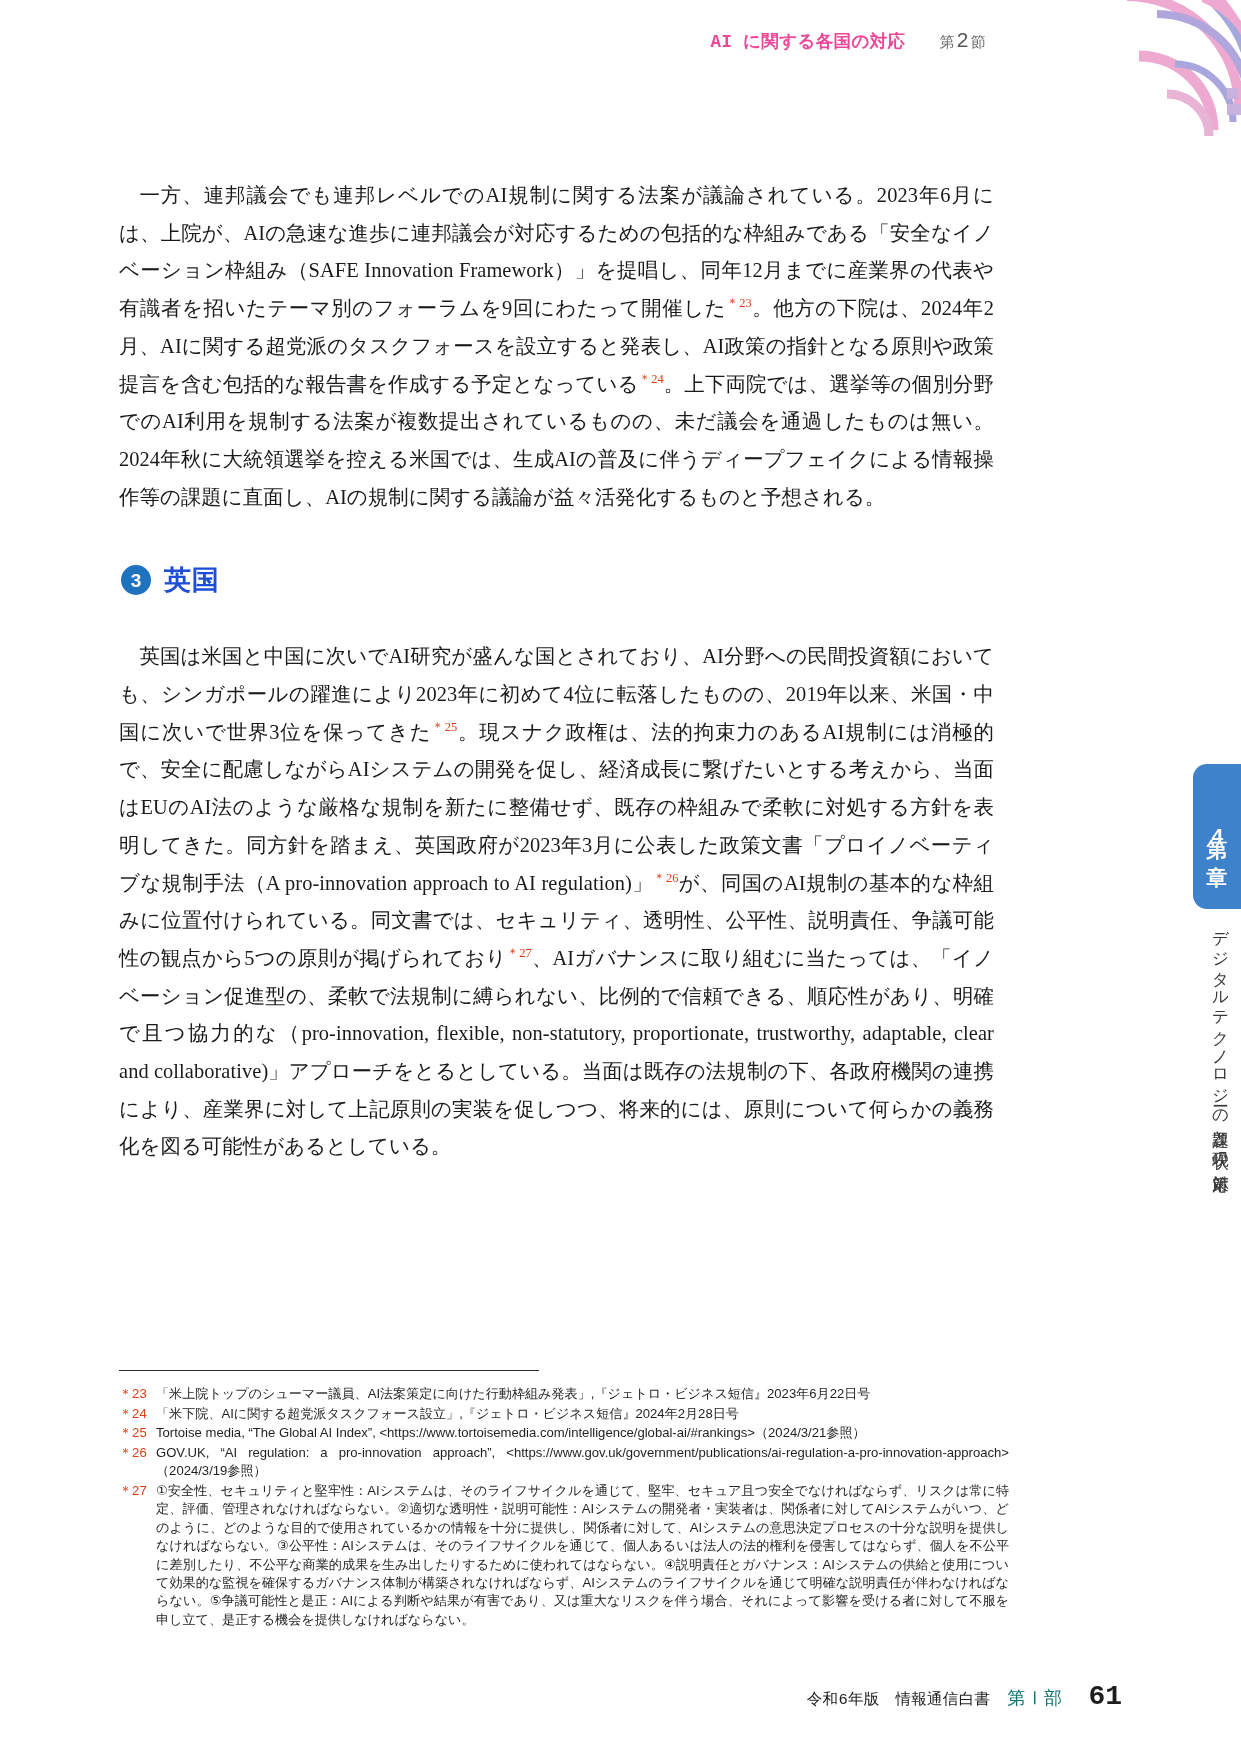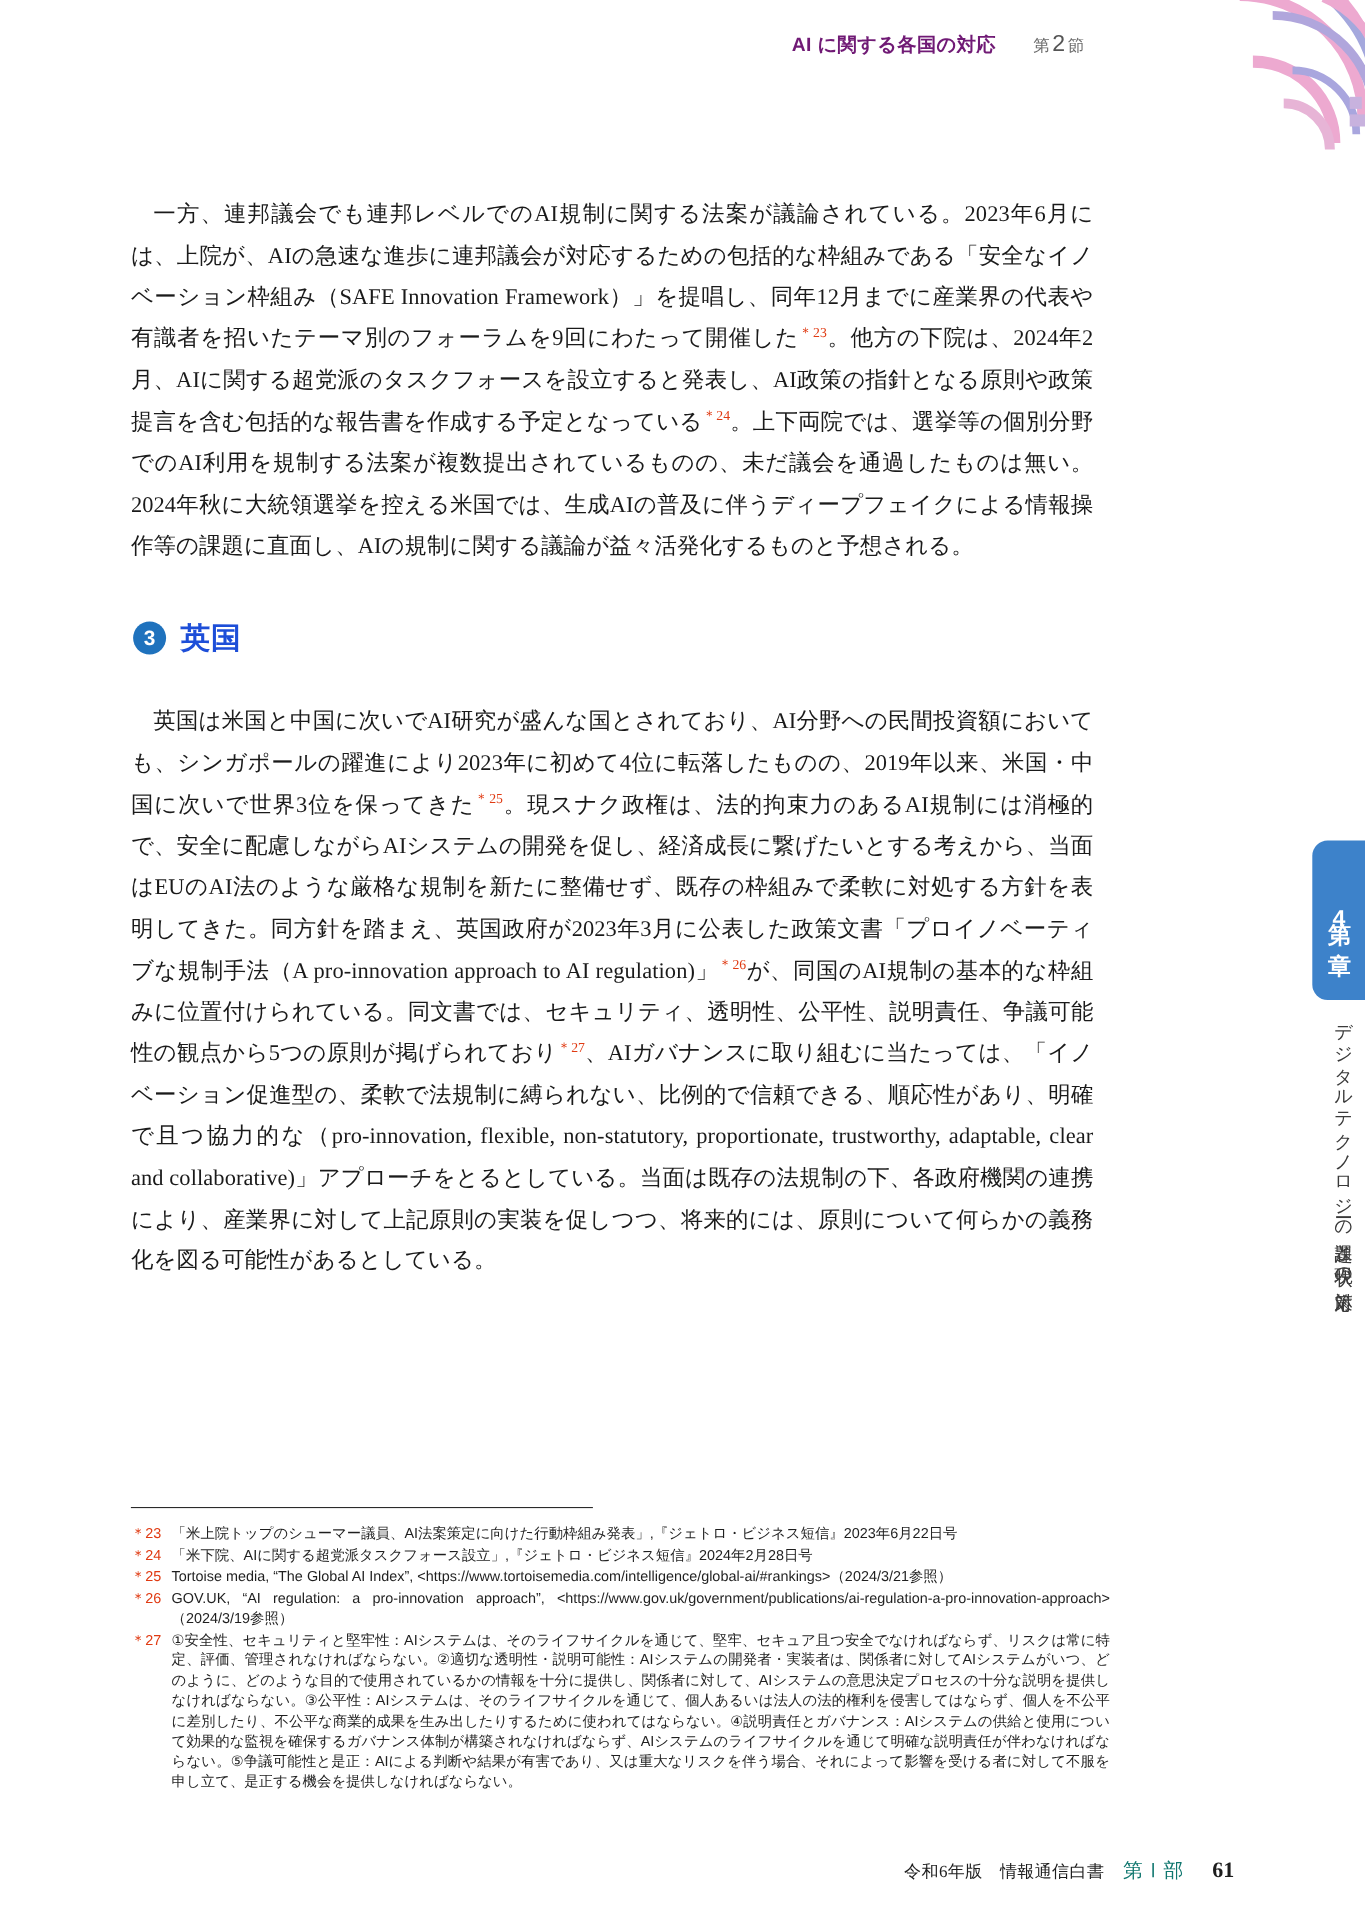--- a/index.html
+++ b/index.html
@@ -24,24 +24,24 @@
   .run-head {
     position: absolute;
     top: 28px;
     right: 255px;
     display: flex;
     align-items: baseline;
     gap: 34px;
     white-space: nowrap;
   }
   .run-head-title {
-    font-family: Liberation Sans, sans-serif;
+    font-family: Liberation Mono, monospace;
     font-size: 17.5px;
     font-weight: 600;
-    color: #701a75;
+    color: #ec4899;
     letter-spacing: .02em;
   }
   .run-head-sec {
     font-family: "Liberation Sans", "DejaVu Sans", sans-serif;
     font-size: 15px;
     color: #6b6b6b;
     letter-spacing: .02em;
   }
   .run-head-sec .big {
     font-size: 21px;
@@ -191,34 +191,34 @@
 
   
   .foot {
     position: absolute;
     bottom: 42px;
     right: 119px;
     display: flex;
     align-items: baseline;
     gap: 17px;
     white-space: nowrap;
-    font-family: Liberation Serif, serif;
+    font-family: Liberation Mono, monospace;
   }
   .foot-title {
     font-size: 15.5px;
     color: #1d1d1d;
     letter-spacing: .02em;
   }
   .foot-part {
     font-size: 18px;
     color: #0f766e;
     letter-spacing: .02em;
   }
   .foot-pageno {
-    font-size: 20px;
+    font-size: 28px;
     font-weight: 700;
     color: #1d1d1d;
     margin-left: 9px;
   }
 </style>
 </head>
 <body>
 
 <div class="page">
 

